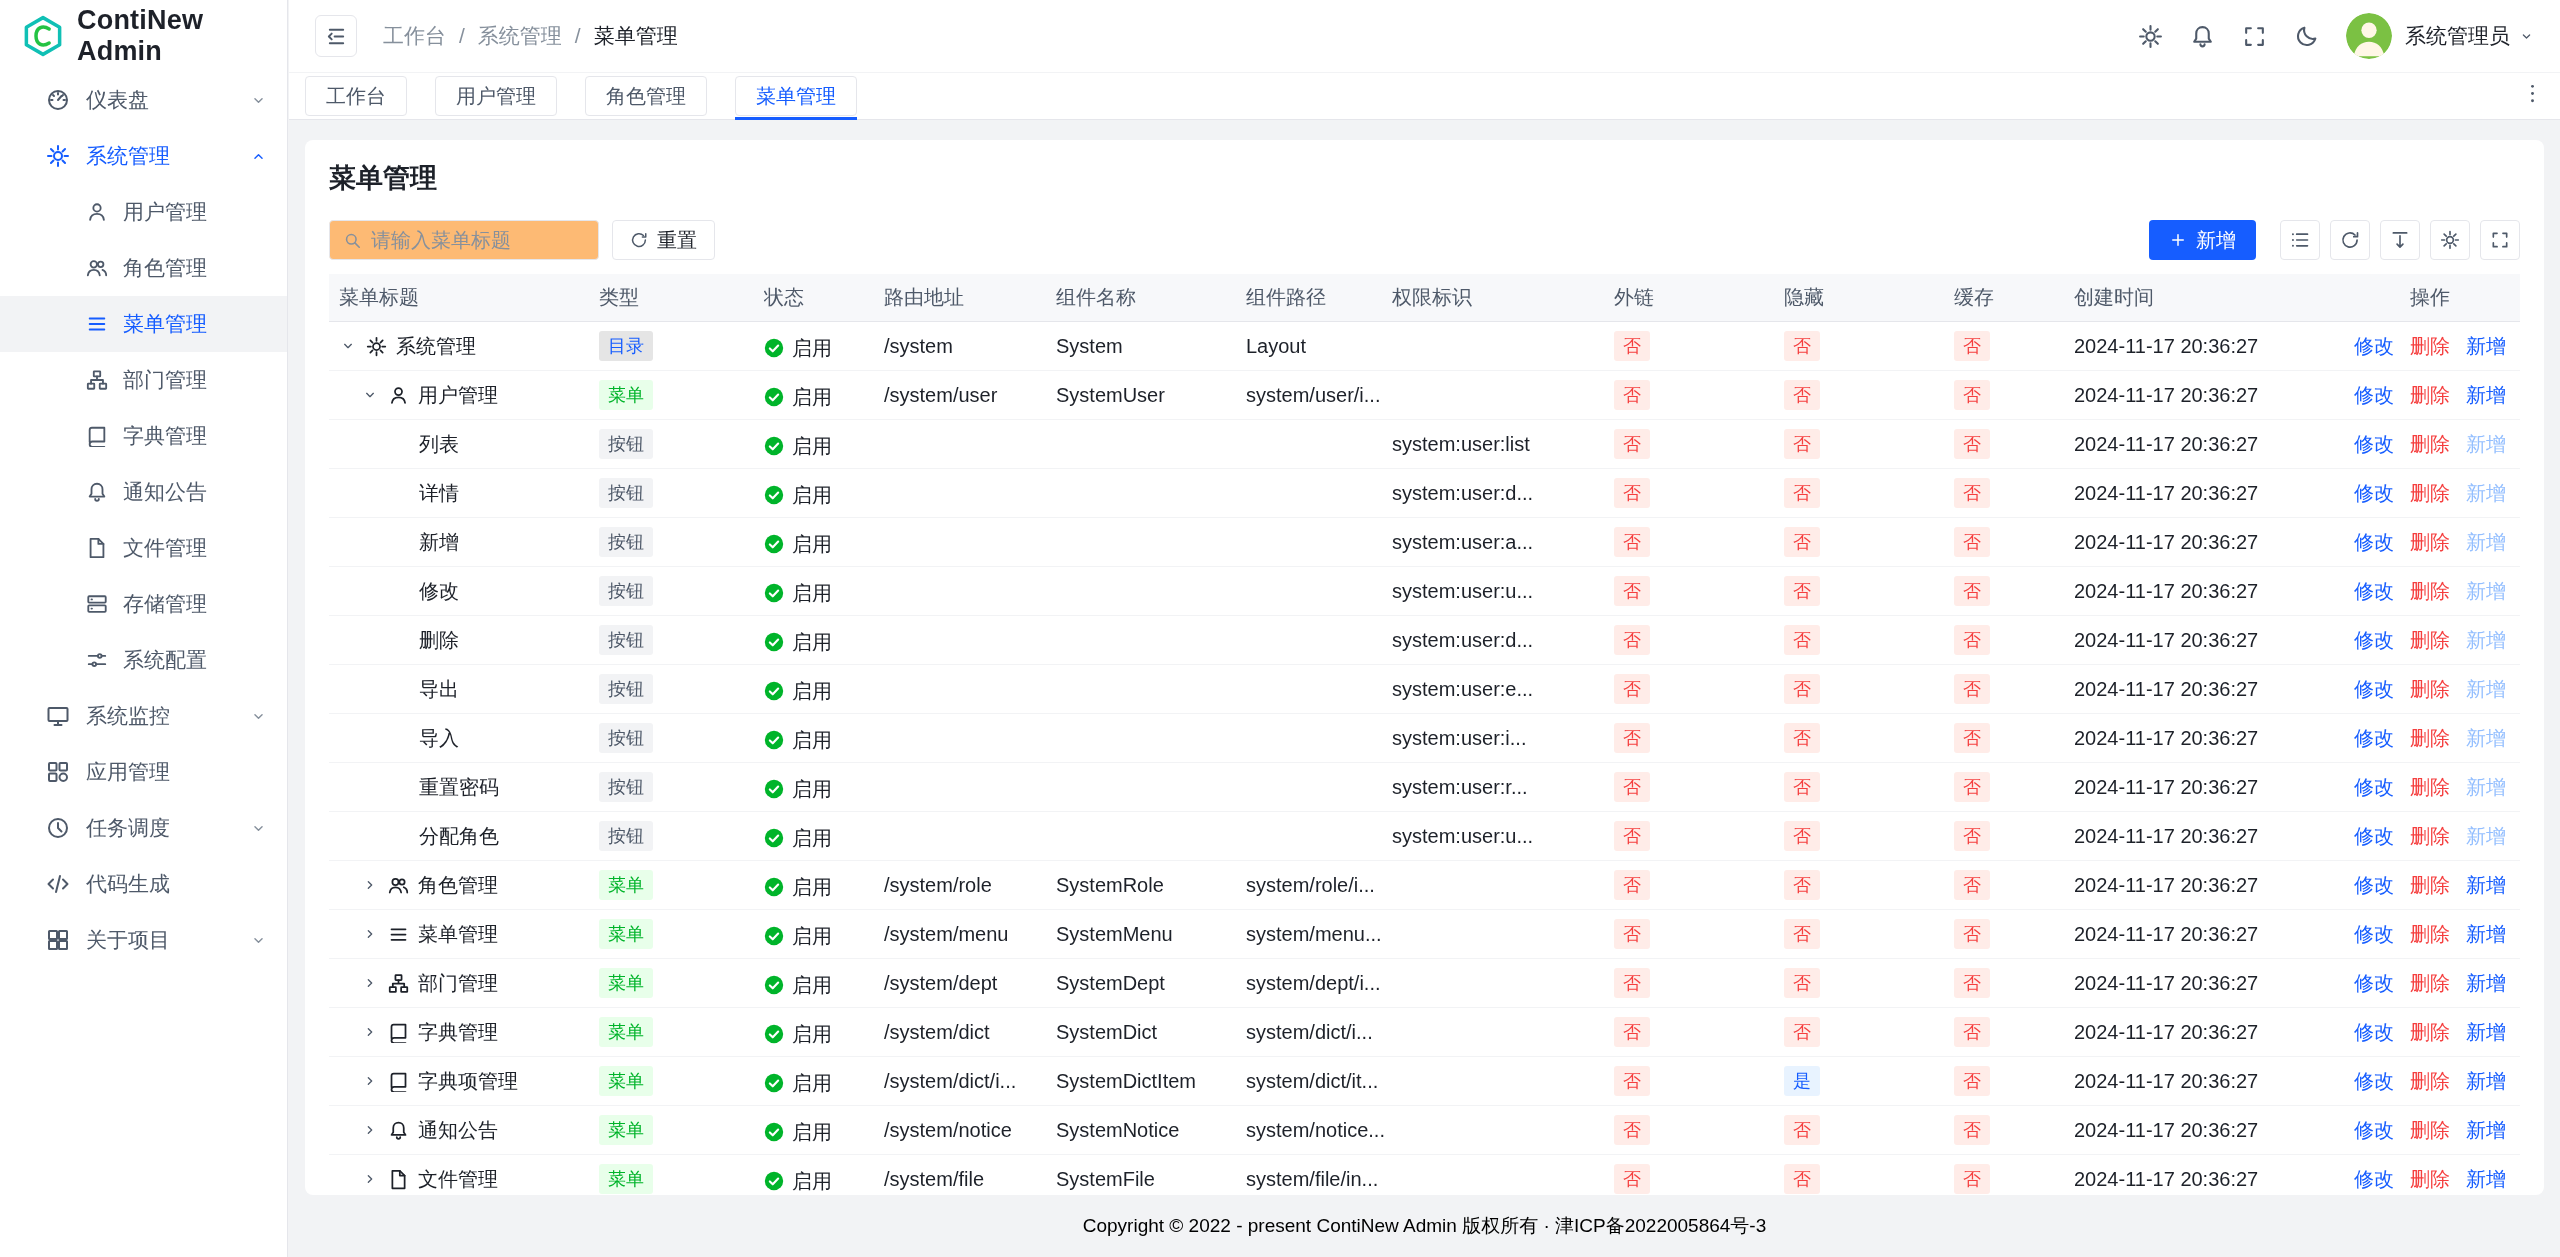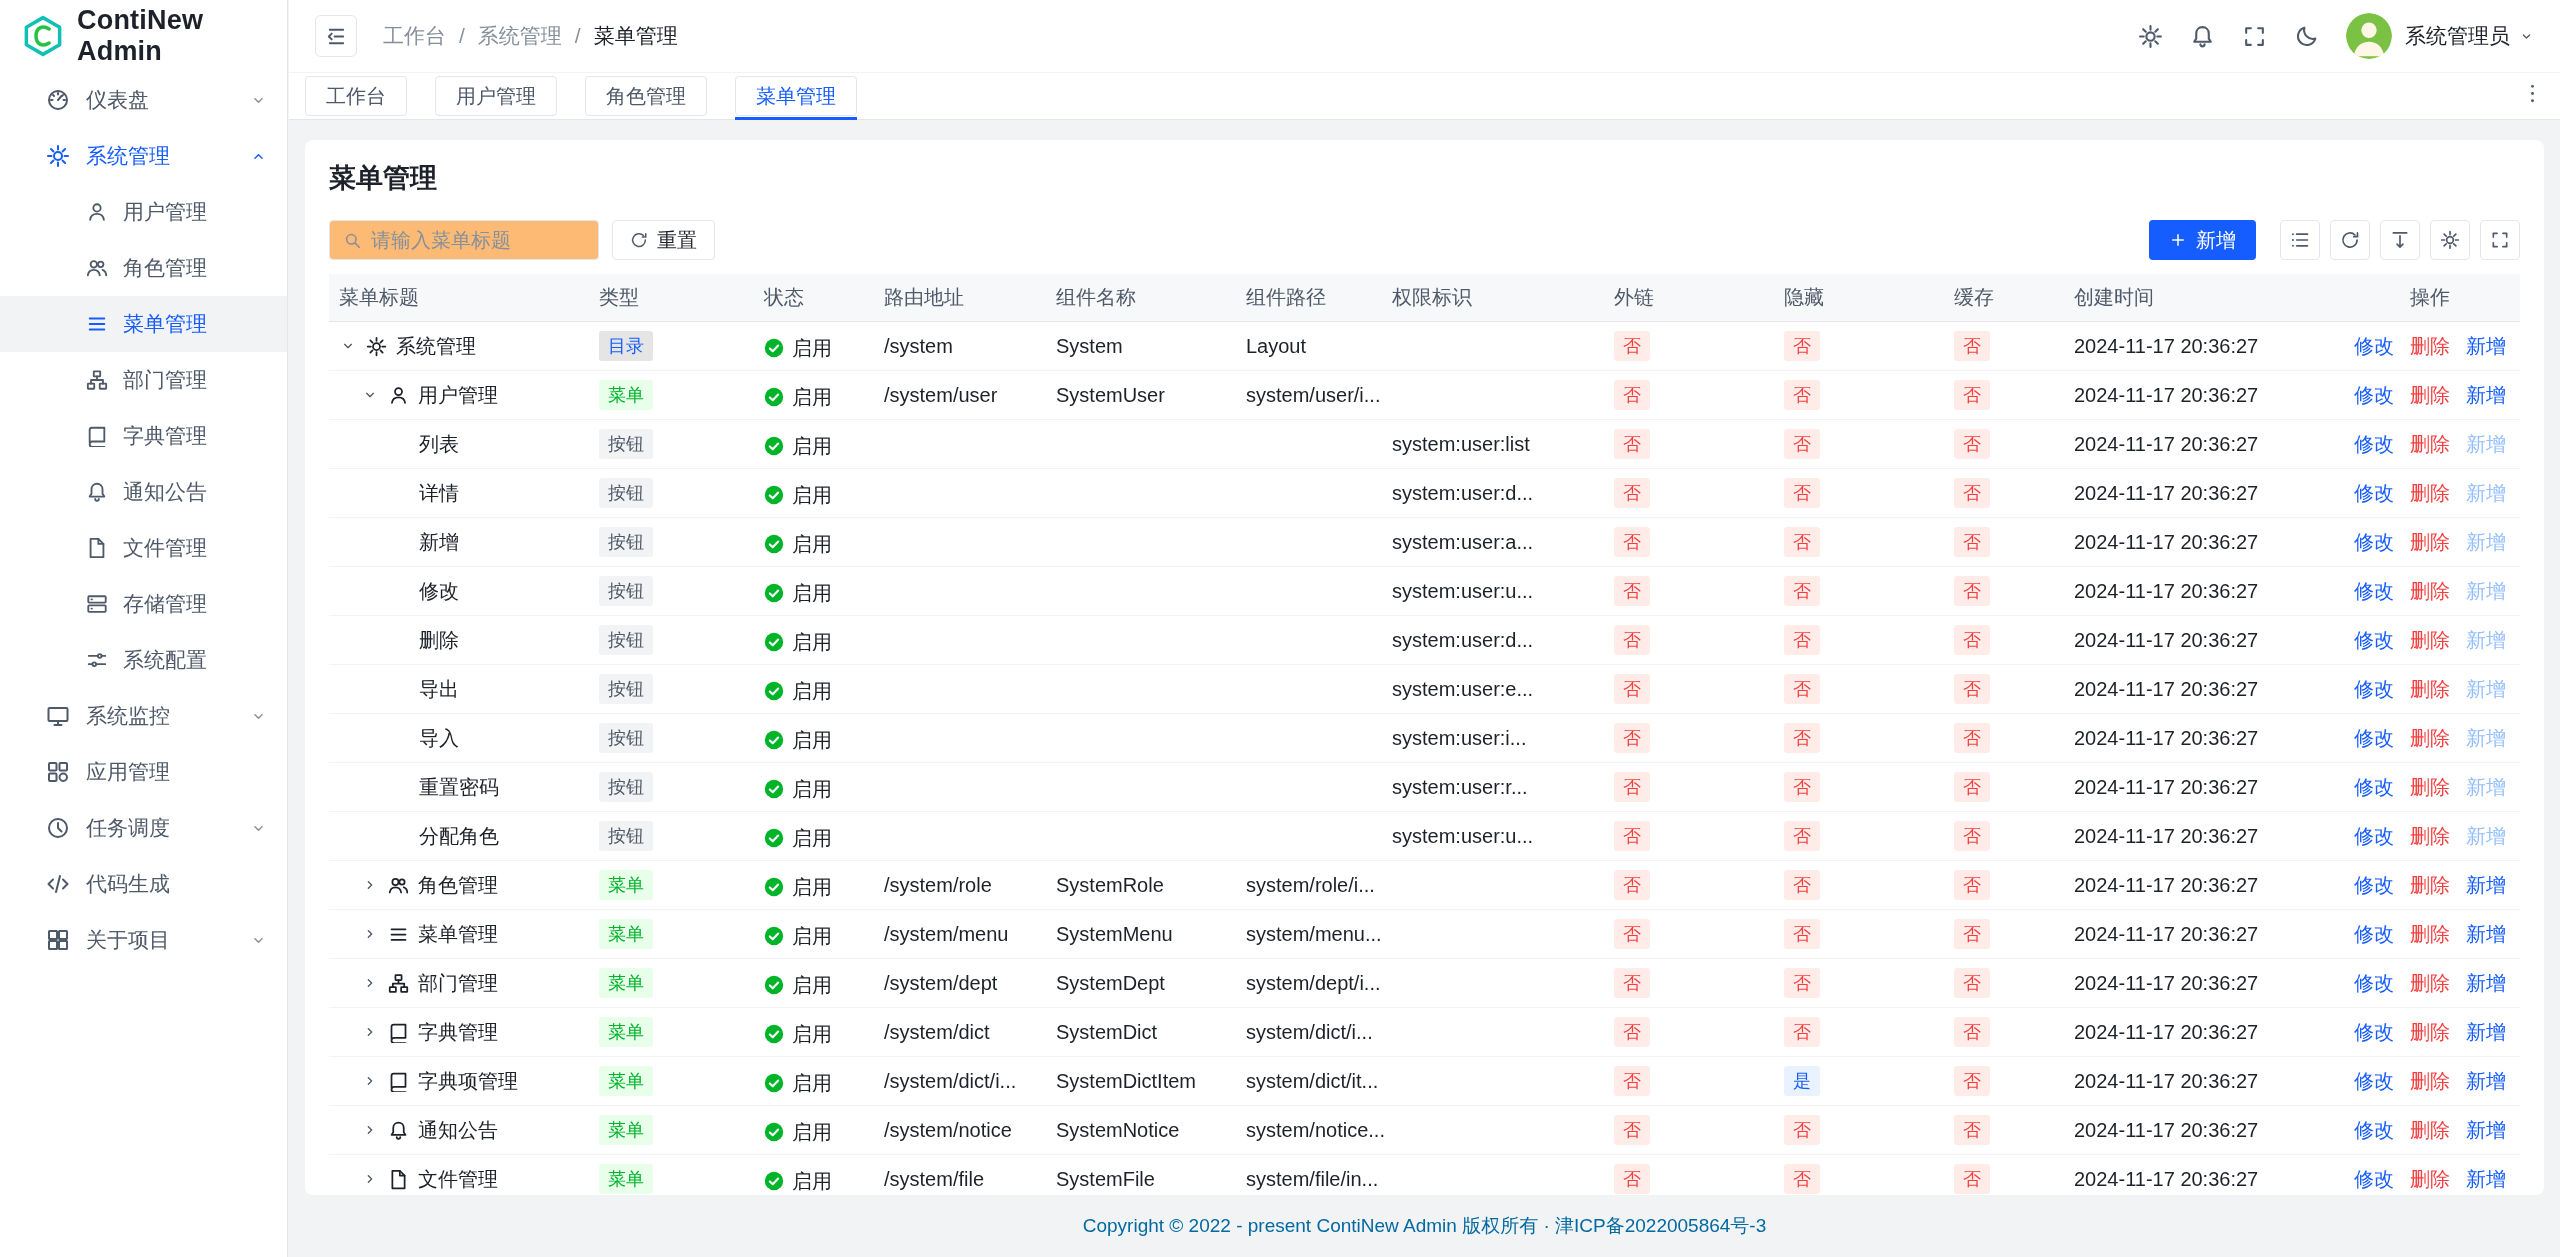--- a/index.html
+++ b/index.html
@@ -107,21 +107,21 @@
   .status { display:inline-flex; align-items:center; gap:8px; color:#1d2129;margin-top:6px; }
   .status .icon { font-size:20px; }
 
   .op { cursor:pointer; text-decoration:none; }
   .op.edit { color:#165dff; }
   .op.del  { color:#f53f3f; }
   .op.add  { color:#165dff; }
   .op.add.disabled { color:#94bfff; cursor:default; }
 
   .footer { height:62px; display:flex; align-items:center; justify-content:center;
-    color:#0369a1; font-size:19px; flex:none; }
+    color:#000000; font-size:19px; flex:none; }
 </style>
 </head>
 <body>
 
 <div class="sidebar">
   <div class="logo-row">
     <span class="icon">
         <svg viewBox="0 0 48 48" fill="none">
           <path d="M24 3 43 14v20L24 45 5 34V14Z" stroke="#10c0b5" stroke-width="4" stroke-linejoin="round"></path>
           <path d="M31 16c-8-5-15-1-15 8s7 13 15 8" stroke="#23c343" stroke-width="4" stroke-linecap="round"></path>

